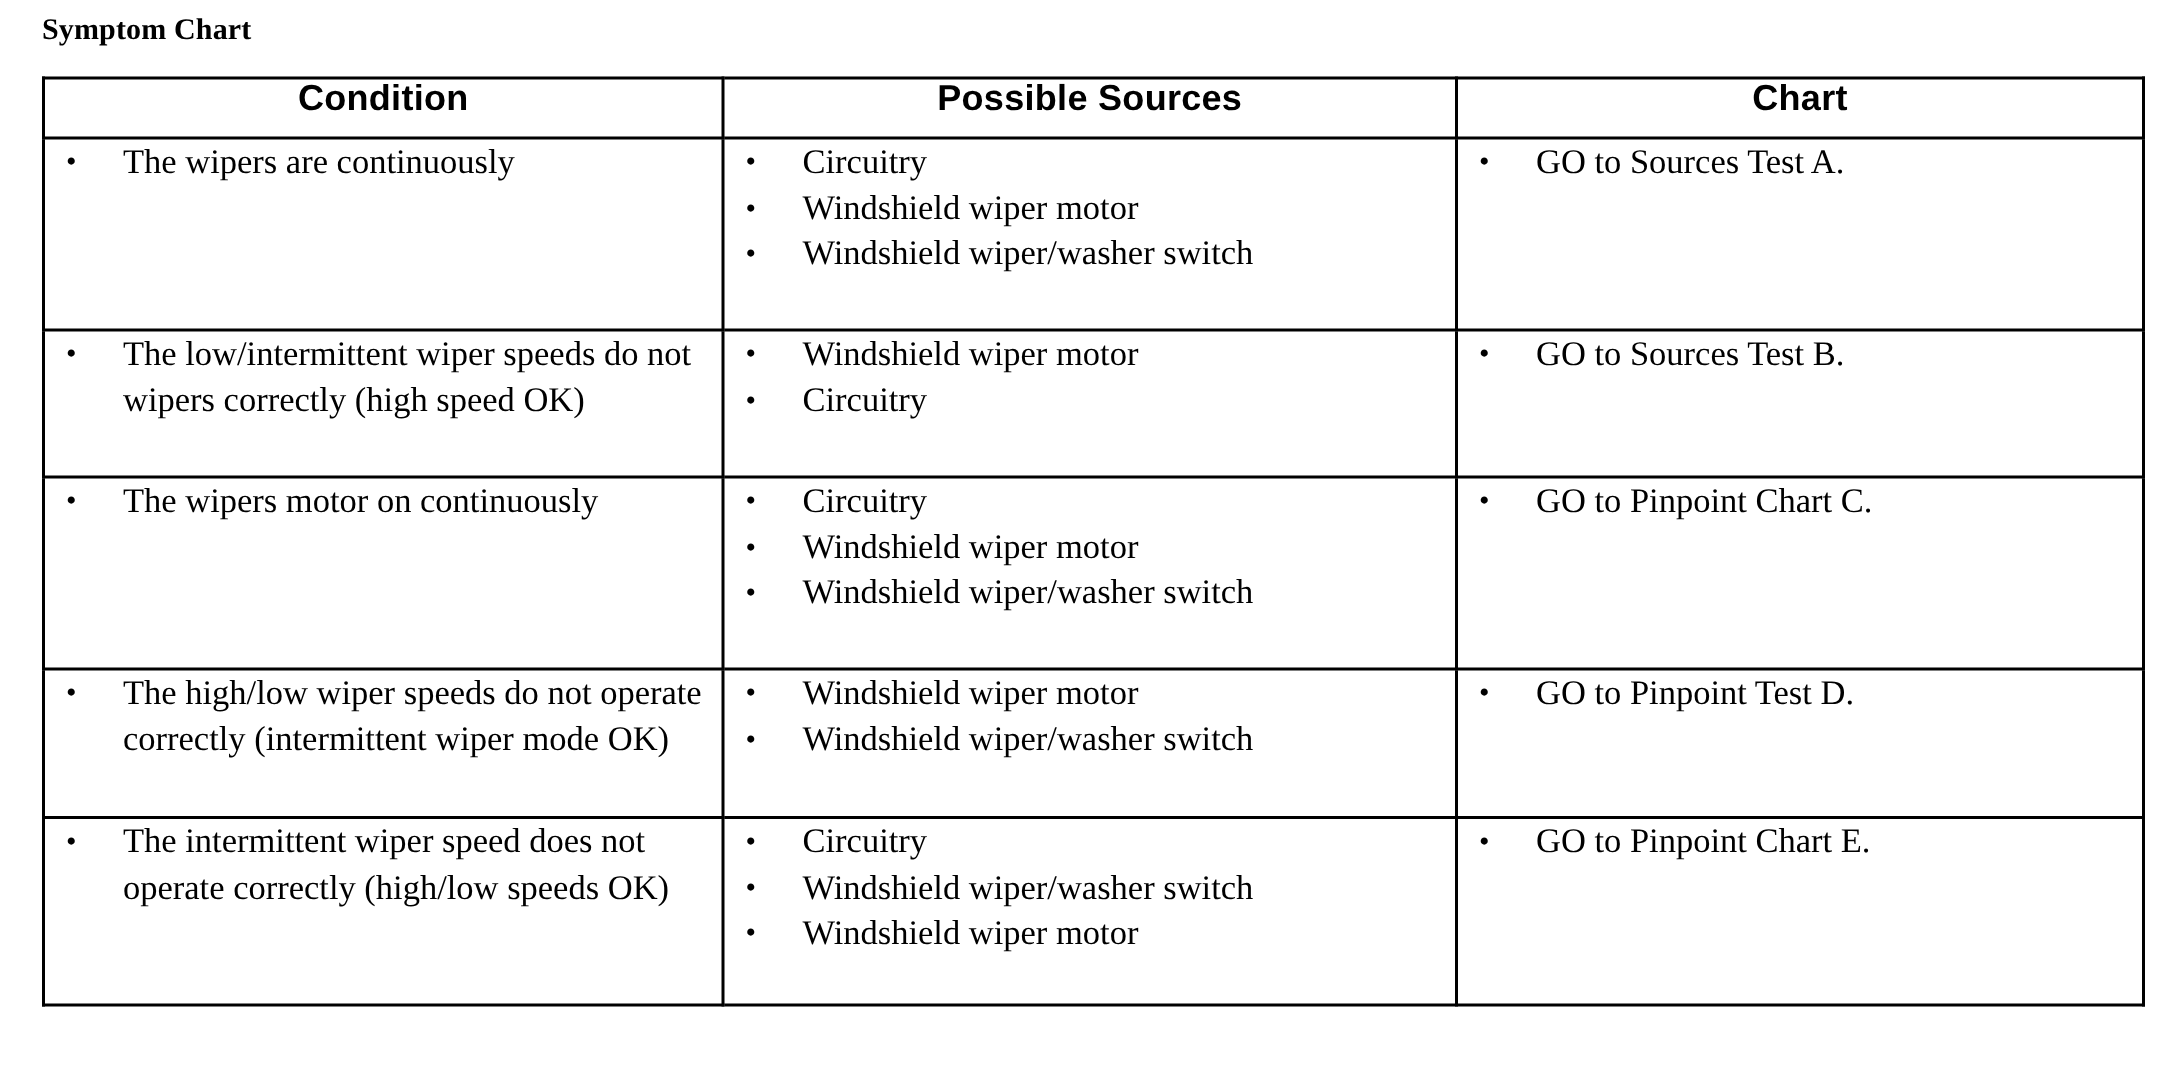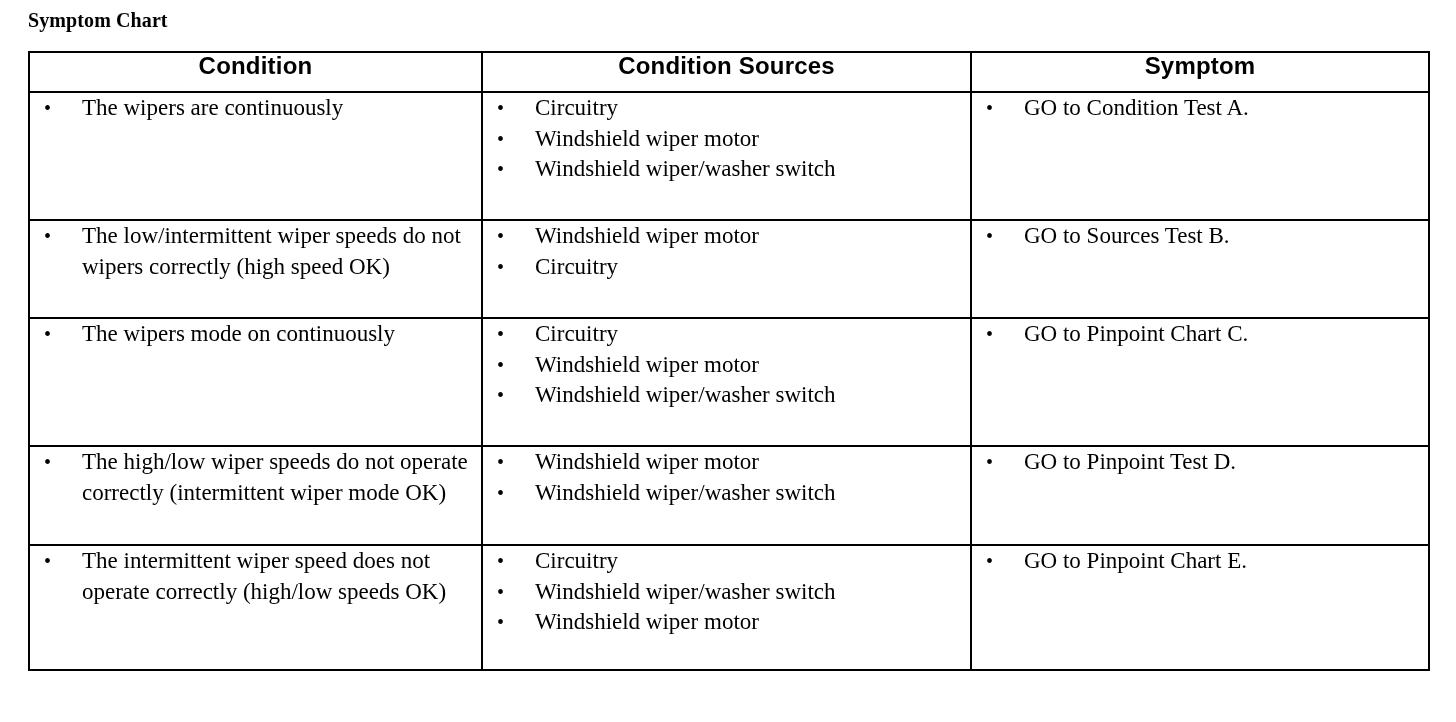--- a/index.html
+++ b/index.html
@@ -112,22 +112,22 @@
 
   <table class="symptom-table">
     <colgroup>
       <col class="col-condition">
       <col class="col-sources">
       <col class="col-action">
     </colgroup>
     <thead>
       <tr>
         <th class="hdr-cell">Condition</th>
-        <th class="hdr-cell">Condition Sources</th>
-        <th class="hdr-cell">Symptom</th>
+        <th class="hdr-cell">Possible Sources</th>
+        <th class="hdr-cell">Chart</th>
       </tr>
     </thead>
     <tbody>
 
       <tr class="row-1">
         <td class="body-cell">
           <ul class="bullets">
             <li>
               <span class="bullet-dot">•</span>
               <span class="li-text">The wipers are continuously</span>
@@ -147,21 +147,21 @@
             <li>
               <span class="bullet-dot">•</span>
               <span class="li-text">Windshield wiper/washer switch</span>
             </li>
           </ul>
         </td>
         <td class="body-cell">
           <ul class="bullets">
             <li>
               <span class="bullet-dot">•</span>
-              <span class="li-text">GO to Condition Test A.</span>
+              <span class="li-text">GO to Sources Test A.</span>
             </li>
           </ul>
         </td>
       </tr>
 
       <tr class="row-2">
         <td class="body-cell">
           <ul class="bullets">
             <li>
               <span class="bullet-dot">•</span>
@@ -189,21 +189,21 @@
             </li>
           </ul>
         </td>
       </tr>
 
       <tr class="row-3">
         <td class="body-cell">
           <ul class="bullets">
             <li>
               <span class="bullet-dot">•</span>
-              <span class="li-text">The wipers mode on continuously</span>
+              <span class="li-text">The wipers motor on continuously</span>
             </li>
           </ul>
         </td>
         <td class="body-cell">
           <ul class="bullets">
             <li>
               <span class="bullet-dot">•</span>
               <span class="li-text">Circuitry</span>
             </li>
             <li>

